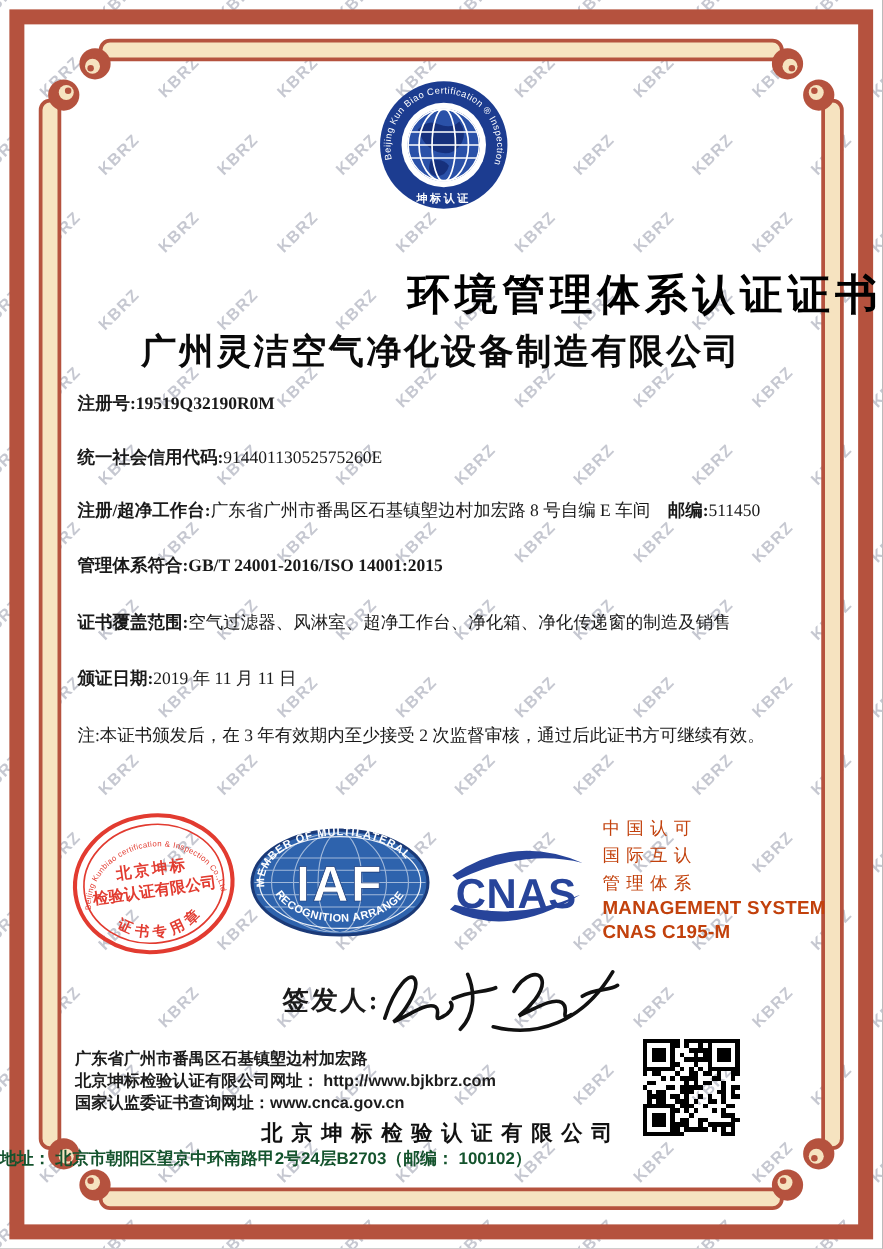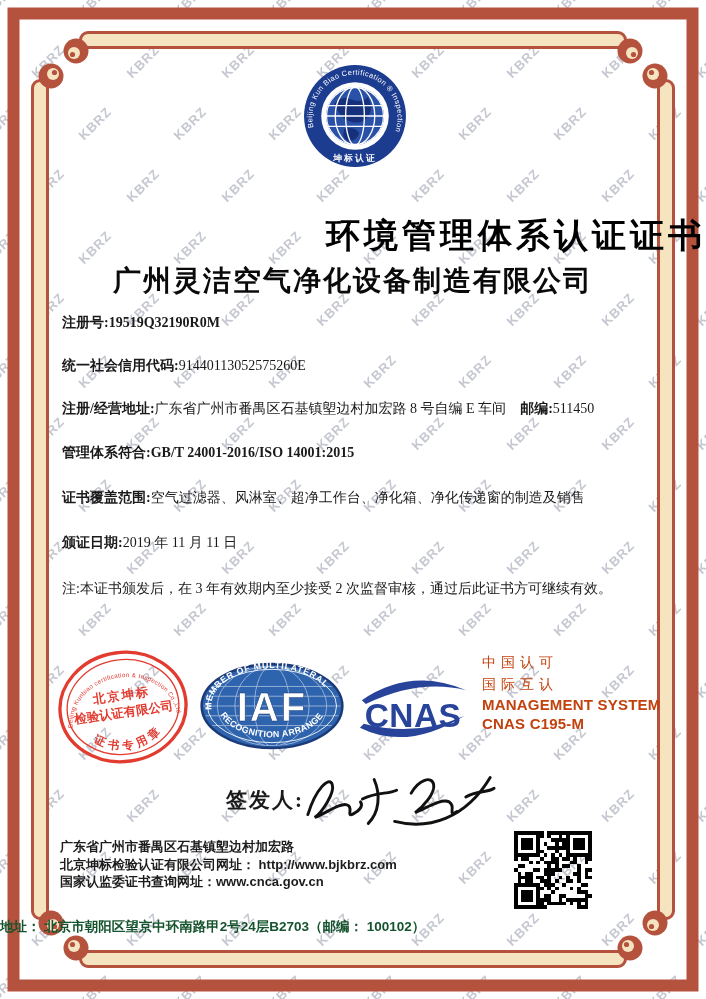--- a/index.html
+++ b/index.html
@@ -290,21 +290,21 @@
   <div class="title">环境管理体系认证证书</div>
   <div class="company">广州灵洁空气净化设备制造有限公司</div>
 
   <div class="field f0">
     <b>注册号:</b><b>19519Q32190R0M</b>
   </div>
   <div class="field f1">
     <b>统一社会信用代码:</b><span>91440113052575260E</span>
   </div>
   <div class="field f2">
-    <b>注册/经营地址:</b><span>广东省广州市番禺区石基镇塱边村加宏路 8 号自编 E 车间</span><span style="display:inline-block;width:14px"></span><b>邮编:</b><span>511450</span>
+    <b>注册/超净工作台:</b><span>广东省广州市番禺区石基镇塱边村加宏路 8 号自编 E 车间</span><span style="display:inline-block;width:14px"></span><b>邮编:</b><span>511450</span>
   </div>
   <div class="field f3">
     <b>管理体系符合:</b><b>GB/T 24001-2016/ISO 14001:2015</b>
   </div>
   <div class="field f4">
     <b>证书覆盖范围:</b><span>空气过滤器、风淋室、超净工作台、净化箱、净化传递窗的制造及销售</span>
   </div>
   <div class="field f5">
     <b>颁证日期:</b><span>2019 年 11 月 11 日</span>
   </div>
@@ -358,20 +358,21 @@
 
   <svg class="cnas" viewBox="0 0 120 78">
     <path d="M8,30 Q58,-4 114,20 Q66,8 12,34 Z" fill="#27449a"></path>
     <text x="60" y="57" font-size="34" font-weight="900" fill="#27449a" text-anchor="middle" letter-spacing="0.5">CNAS</text>
     <path d="M6,58 Q54,82 112,46 Q62,68 10,54 Z" fill="#27449a"></path>
   </svg>
 
   <div class="accr">
     <div class="zh">中国认可</div>
     <div class="zh">国际互认</div>
+    <div class="zh">管理体系</div>
     <div class="en">MANAGEMENT SYSTEM</div>
     <div class="en">CNAS C195-M</div>
   </div>
 
   <div class="issuer-label">签发人:</div>
   <svg class="sig" viewBox="0 0 200 70">
     <g fill="none" stroke="#111" stroke-width="3" stroke-linecap="round">
       <path d="M6,52 C14,26 28,12 31,21 C34,30 20,50 13,55 C26,50 38,40 46,42 C54,44 44,56 53,51 C59,48 63,43 60,39"></path>
       <path d="M74,16 C81,32 79,50 68,61"></path>
       <path d="M62,36 C76,29 89,31 97,27"></path>
@@ -532,15 +533,16 @@
       <rect x="1" y="1" width="5" height="5" fill="#fff"></rect>
       <rect x="2" y="2" width="3" height="3" fill="#000"></rect>
       <rect x="14" y="0" width="7" height="7" fill="#000"></rect>
       <rect x="15" y="1" width="5" height="5" fill="#fff"></rect>
       <rect x="16" y="2" width="3" height="3" fill="#000"></rect>
       <rect x="0" y="14" width="7" height="7" fill="#000"></rect>
       <rect x="1" y="15" width="5" height="5" fill="#fff"></rect>
       <rect x="2" y="16" width="3" height="3" fill="#000"></rect>
     </svg>
 
+  <div class="footer-co">北京坤标检验认证有限公司</div>
   <div class="footer-addr">地址： 北京市朝阳区望京中环南路甲2号24层B2703（邮编： 100102）</div>
 
 </div>
 
 </body></html>

